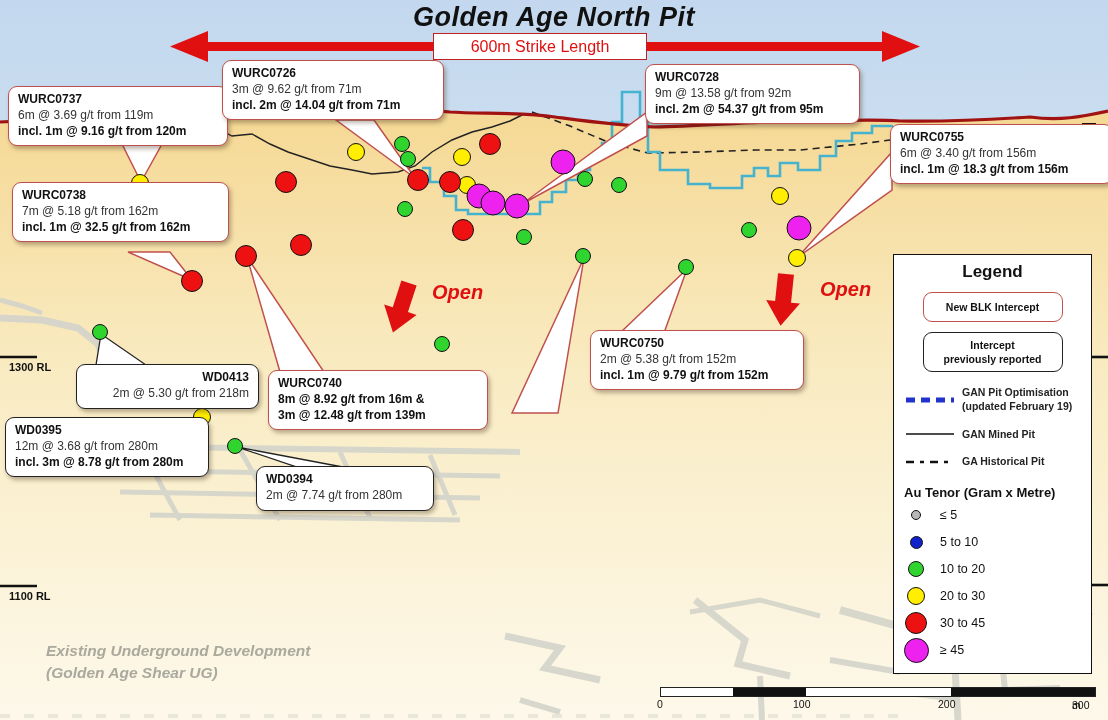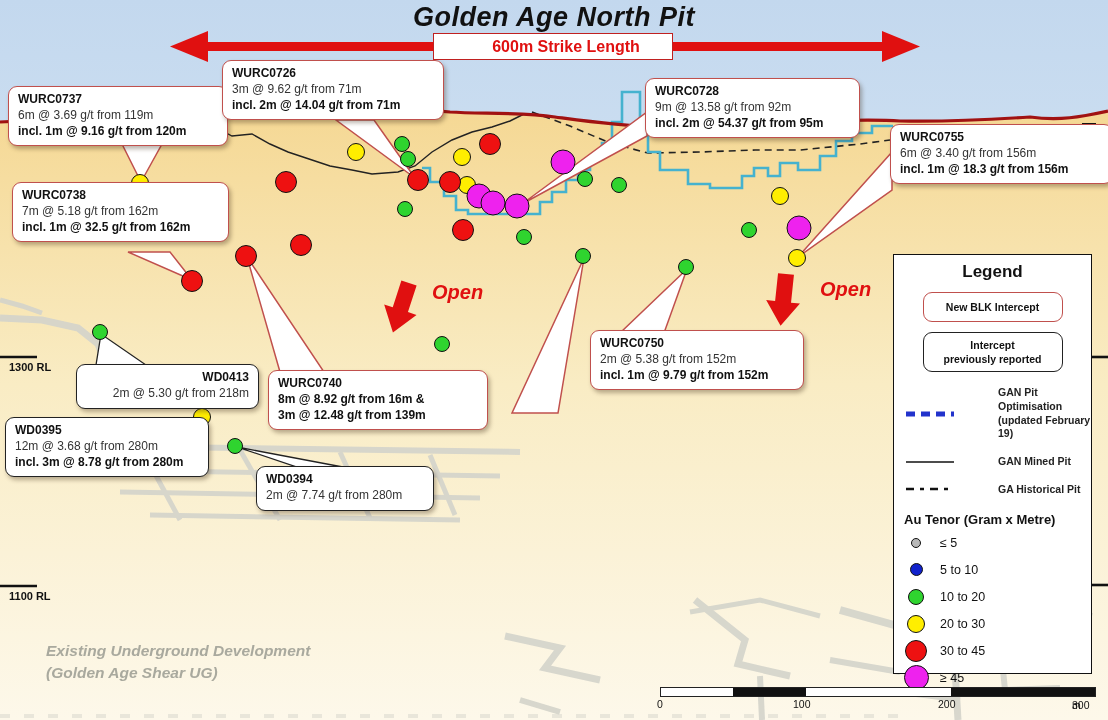--- a/index.html
+++ b/index.html
@@ -5,21 +5,21 @@
   html,body{margin:0;padding:0;background:#fff;}
   #stage{position:relative;width:1108px;height:720px;overflow:hidden;
          font-family:"Liberation Sans",sans-serif;
          background:linear-gradient(180deg,#c3d8ee 0%,#d8e7f5 55%,#ecf3fa 100%);}
   svg.layer{position:absolute;left:0;top:0;z-index:1;}
   
   #page-title{position:absolute;top:2px;left:0;right:0;text-align:center;z-index:5;
     font-size:27px;font-weight:bold;font-style:italic;color:#111;letter-spacing:.5px;}
   #strike-label{position:absolute;left:433px;top:33px;width:212px;height:25px;z-index:5;
     background:#fff;border:1.5px solid #c02020;display:flex;align-items:center;justify-content:center;
-    font-size:16px;font-weight:bold;color:#e01010;padding-left:26px;}
+    font-size:16px;font-weight:normal;color:#e01010;}
   
   .callout{position:absolute;z-index:6;background:#fff;border-radius:9px;padding:5px 9px 6px 9px;
     box-shadow:2px 3px 4px rgba(60,40,20,.35);font-size:12px;color:#333;line-height:1.32;}
   .callout.new{border:1.6px solid var(--box-new);}
   .callout.prev{border:1.4px solid #222;}
   .c-id{font-weight:bold;color:#111;}
   .c-l2{font-weight:bold;color:#111;}
   .c-l1.b{font-weight:bold;color:#111;}
   
   #markers{position:absolute;left:0;top:0;width:1108px;height:720px;z-index:4;pointer-events:none;}
@@ -32,21 +32,21 @@
   #ug-note{position:absolute;left:46px;top:640px;z-index:5;color:#a9a99e;
     font-size:15.5px;font-weight:bold;font-style:italic;line-height:1.45;}
   
   #legend{position:absolute;left:893px;top:254px;width:197px;height:418px;z-index:7;
     background:#fff;border:1.6px solid #111;}
   #legend-title{text-align:center;font-size:17px;font-weight:bold;margin-top:7px;color:#111;}
   .lg-box{margin:10px auto 0 auto;width:130px;border-radius:9px;text-align:center;
     font-size:10.5px;font-weight:bold;color:#111;padding:8px 4px;}
   .lg-box.new{border:1.4px solid var(--box-new);}
   .lg-box.prev{border:1.3px solid #222;padding:5px 4px;line-height:1.35;}
-  .lg-line-row{display:flex;align-items:center;margin:14px 0 0 12px;gap:36px;}
+  .lg-line-row{display:flex;align-items:center;margin:14px 0 0 12px;}
   .lg-line-sample{width:48px;flex:0 0 48px;margin-right:8px;}
   .lg-line-label{font-size:10.5px;font-weight:bold;color:#222;line-height:1.3;}
   #tenor-title{font-size:13px;font-weight:bold;color:#111;margin:16px 0 2px 10px;}
   .tenor-row{display:flex;align-items:center;height:27px;margin-left:14px;}
   .tenor-dot{border:1.2px solid #111;border-radius:50%;flex:0 0 auto;margin-right:10px;}
   .tenor-cell{width:26px;display:flex;justify-content:center;flex:0 0 26px;margin-right:6px;}
   .tenor-label{font-size:12.5px;color:#111;}
   
   #scalebar{position:absolute;left:660px;top:687px;width:436px;z-index:7;}
   #scalebar .bar{display:flex;height:8px;border:1px solid #222;}
@@ -182,21 +182,21 @@
   <div class="callout new" style="left:8px;top:86px;width:200px;">
     <div class="c-id">WURC0737</div>
     <div class="c-l1">6m @ 3.69 g/t from 119m</div>
     <div class="c-l2">incl.  1m @ 9.16 g/t from 120m</div>
   </div>
   <div class="callout new" style="left:222px;top:60px;width:202px;">
     <div class="c-id">WURC0726</div>
     <div class="c-l1">3m @ 9.62 g/t from 71m</div>
     <div class="c-l2">incl.  2m @ 14.04 g/t from 71m</div>
   </div>
-  <div class="callout new" style="left:645px;top:78px;width:195px;">
+  <div class="callout new" style="left:645px;top:64px;width:195px;">
     <div class="c-id">WURC0728</div>
     <div class="c-l1">9m @ 13.58 g/t from 92m</div>
     <div class="c-l2">incl.  2m @ 54.37  g/t from 95m</div>
   </div>
   <div class="callout new" style="left:890px;top:124px;width:203px;">
     <div class="c-id">WURC0755</div>
     <div class="c-l1">6m @ 3.40 g/t from 156m</div>
     <div class="c-l2">incl.  1m @ 18.3 g/t from 156m</div>
   </div>
   <div class="callout new" style="left:12px;top:182px;width:197px;">

